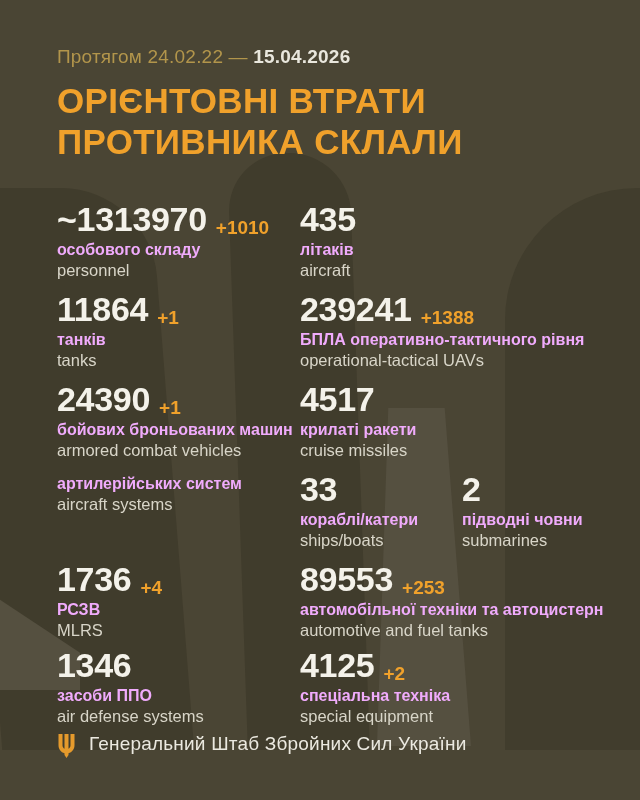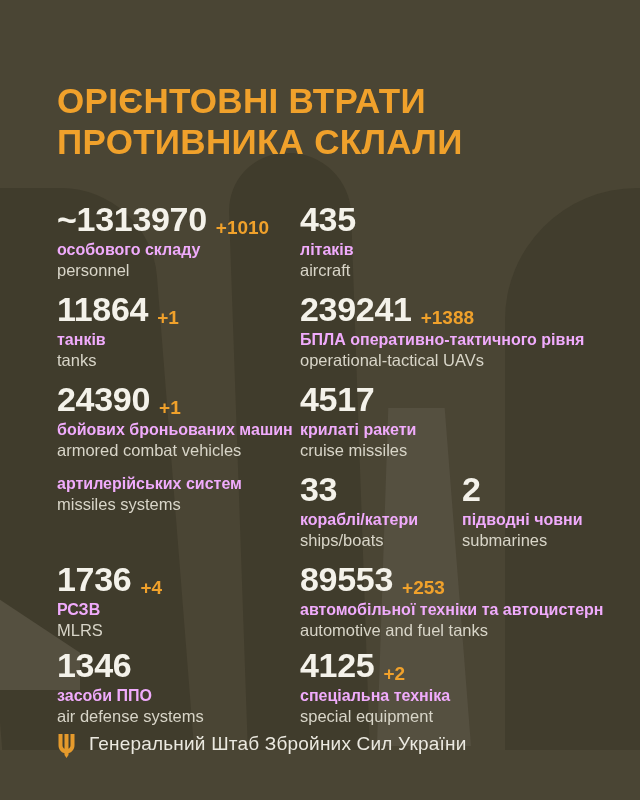--- a/index.html
+++ b/index.html
@@ -43,20 +43,24 @@
 <body>
 
 <div class="canvas">
 
   <div class="wm wm-left"></div>
   <div class="wm wm-mid"></div>
   <div class="wm wm-dome"></div>
   <div class="wm wm-lightband"></div>
   <div class="wm wm-corner"></div>
 
+  <div class="dateline">
+    <span class="muted">Протягом 24.02.22 —</span>
+    <span class="strong">15.04.2026</span>
+  </div>
   <div class="title">
     <div>ОРІЄНТОВНІ ВТРАТИ</div>
     <div>ПРОТИВНИКА СКЛАЛИ</div>
   </div>
 
   <div class="stat" style="left:57px;top:201px;">
     <div class="num-line">
         <span class="num">~1313970</span>
         <span class="inc">+1010</span>
       </div>
@@ -103,21 +107,21 @@
   <div class="stat" style="left:300px;top:381px;">
     <div class="num-line">
         <span class="num">4517</span>
       </div>
     <div class="ua">крилаті ракети</div>
     <div class="en">cruise missiles</div>
   </div>
 
   <div class="stat" style="left:57px;top:471px;">
     <div class="ua">артилерійських систем</div>
-    <div class="en">missiles systems</div>
+    <div class="en">aircraft systems</div>
   </div>
 
   <div class="stat" style="left:300px;top:471px;">
     <div class="num-line">
         <span class="num">33</span>
       </div>
     <div class="ua">кораблі/катери</div>
     <div class="en">ships/boats</div>
   </div>
 

